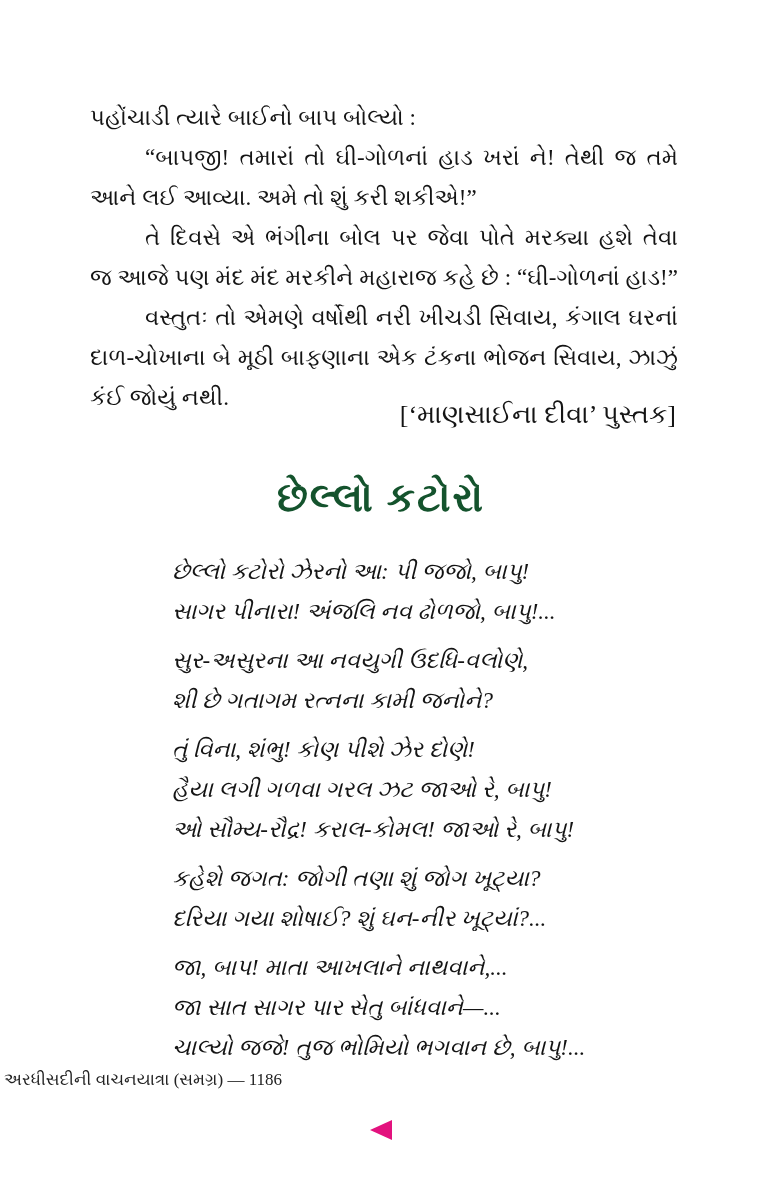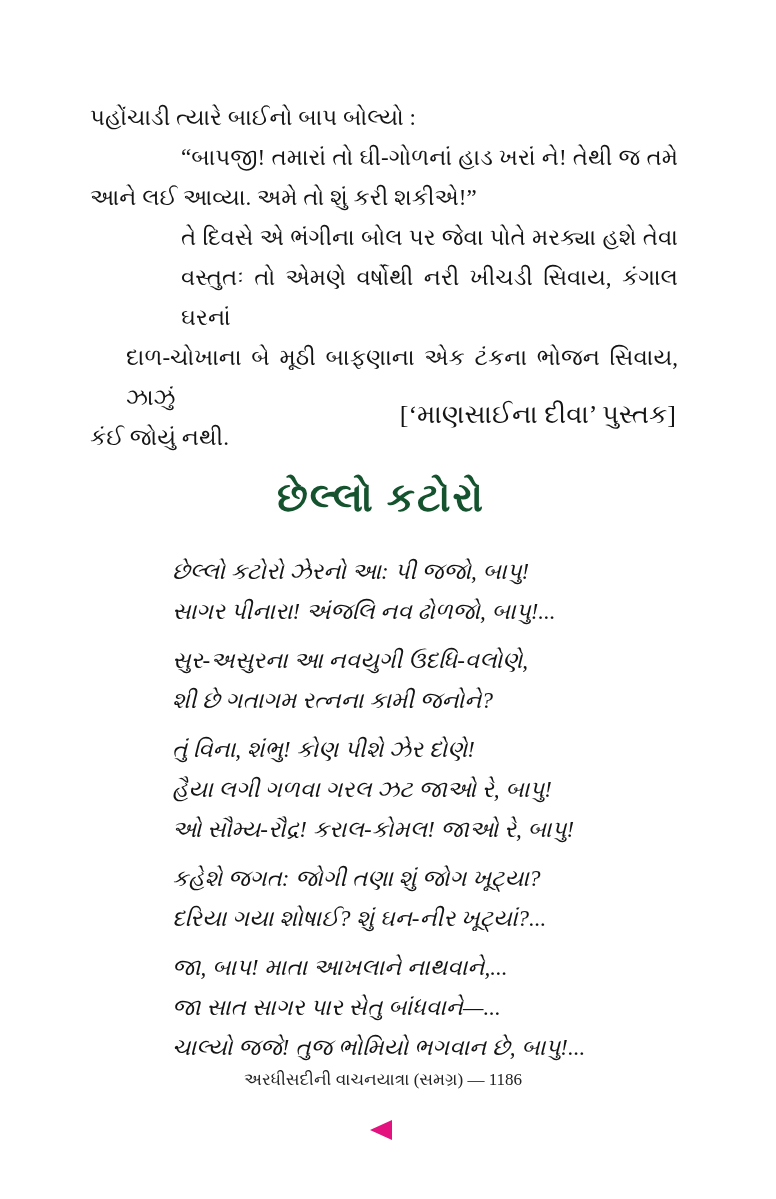--- a/index.html
+++ b/index.html
@@ -16,21 +16,20 @@
     left:90px;right:84px;top:98px;
     font-size:23px;
     line-height:40px;
   }
   .prose .line{white-space:nowrap;}
   .prose .line.indent{padding-left:55px;}
   .prose .line.fill{
     white-space:normal;
     text-align:justify;
     text-align-last:justify;
-    margin-left:36px;
   }
   .attribution{
     position:absolute;
     right:86px;top:400px;
     font-size:26px;
   }
   .poem-title{
     position:absolute;
     left:0;right:0;top:474px;
     text-align:center;
@@ -44,21 +43,21 @@
     left:125px;top:552px;
     font-size:23px;
     font-style:italic;
     line-height:40px;
     margin-left:47px;
   }
   .stanza{margin-bottom:9px;}
   .footer{
     position:absolute;
     left:4px;right:0;top:1070px;
-    text-align:center;
+    text-align:left;
     font-size:17px;
     color:#222;
   }
   .nav-triangle{
     position:absolute;
     top:1120px;
     left:50%;
     transform:translateX(-50%);
     width:0;height:0;
     border-top:10px solid transparent;
@@ -69,20 +68,21 @@
 </head>
 <body>
 
 <div class="page">
 
   <div class="prose">
     <div class="line">પહોંચાડી ત્યારે બાઈનો બાપ બોલ્યો :</div>
     <div class="line indent fill">“બાપજી! તમારાં તો ઘી-ગોળનાં હાડ ખરાં ને! તેથી જ તમે</div>
     <div class="line">આને લઈ આવ્યા. અમે તો શું કરી શકીએ!”</div>
     <div class="line indent fill">તે દિવસે એ ભંગીના બોલ પર જેવા પોતે મરક્યા હશે તેવા</div>
+    <div class="line fill">જ આજે પણ મંદ મંદ મરકીને મહારાજ કહે છે : “ઘી-ગોળનાં હાડ!”</div>
     <div class="line indent fill">વસ્તુતઃ તો એમણે વર્ષોથી નરી ખીચડી સિવાય, કંગાલ ઘરનાં</div>
     <div class="line fill">દાળ-ચોખાના બે મૂઠી બાફણાના એક ટંકના ભોજન સિવાય, ઝાઝું</div>
     <div class="line">કંઈ જોયું નથી.</div>
   </div>
 
   <div class="attribution">[‘માણસાઈના દીવા’ પુસ્તક]</div>
 
   <div class="poem-title">છેલ્લો કટોરો</div>
 
   <div class="poem">

